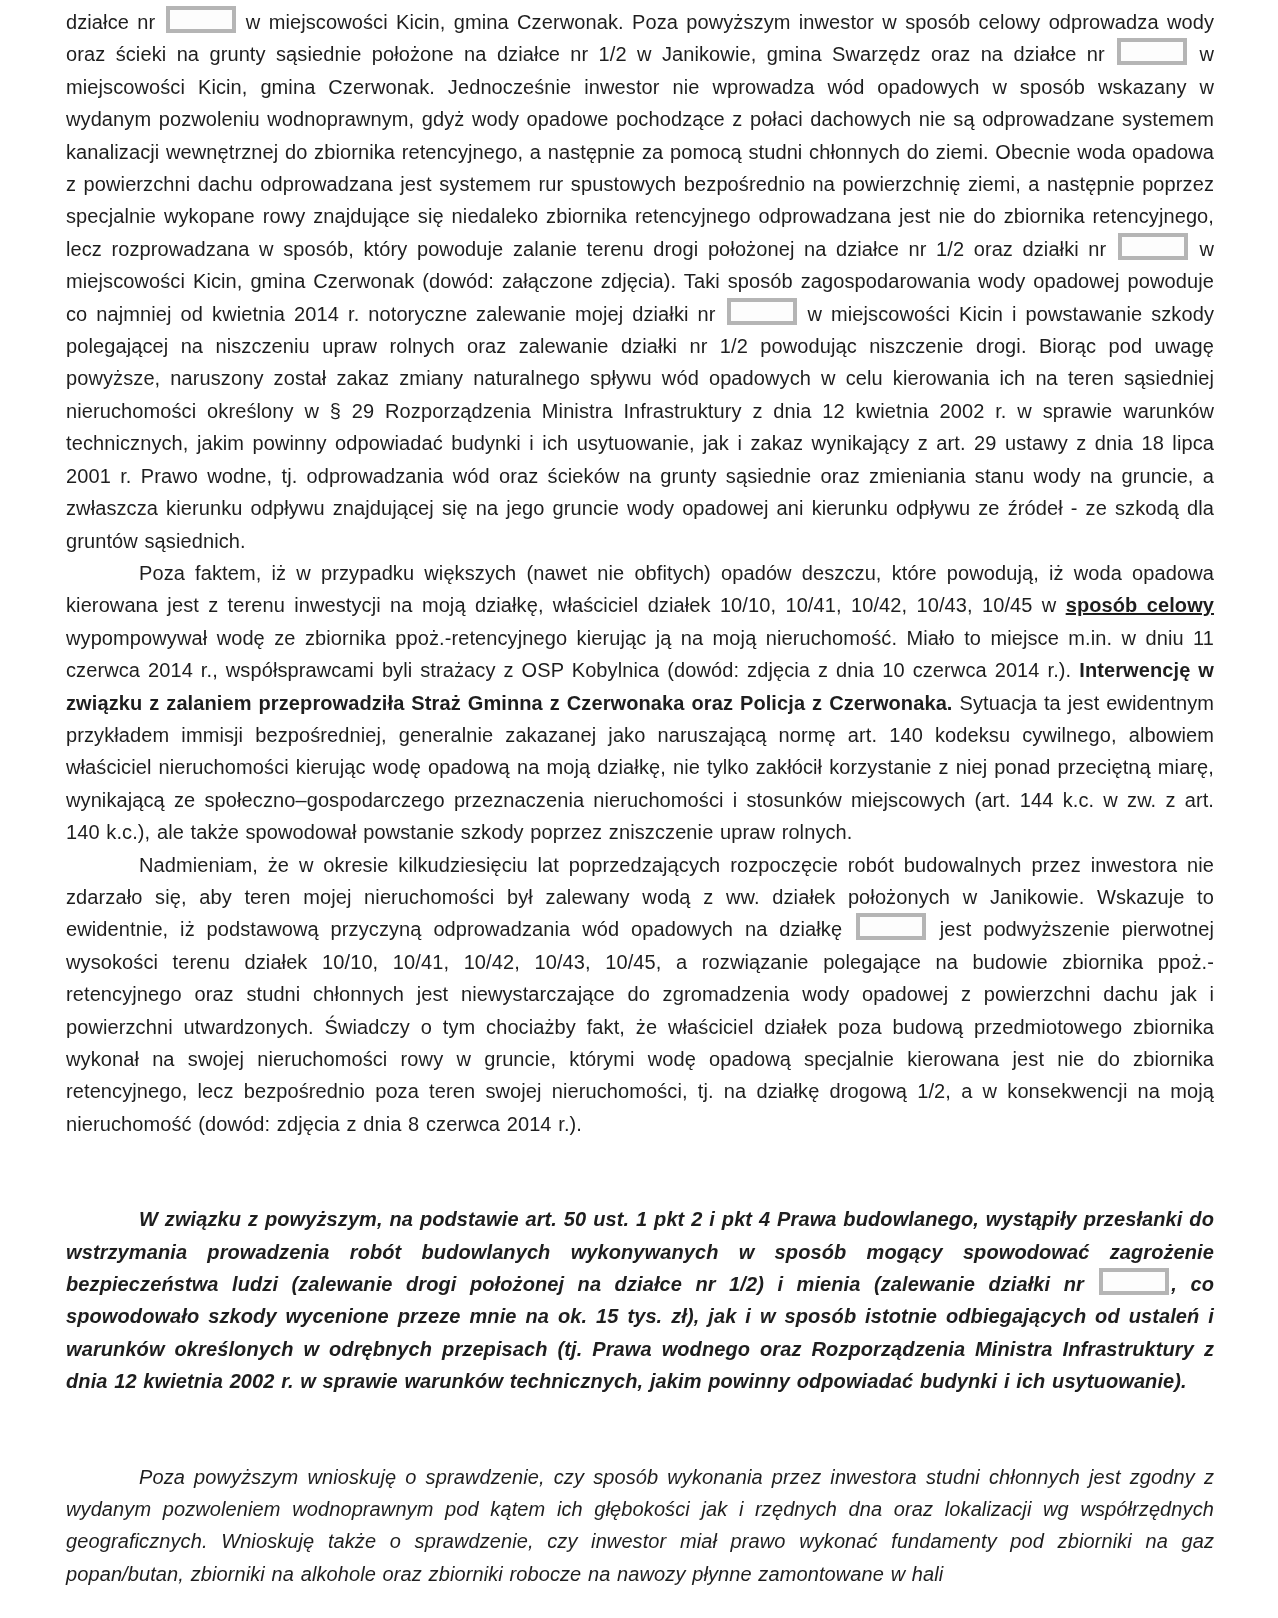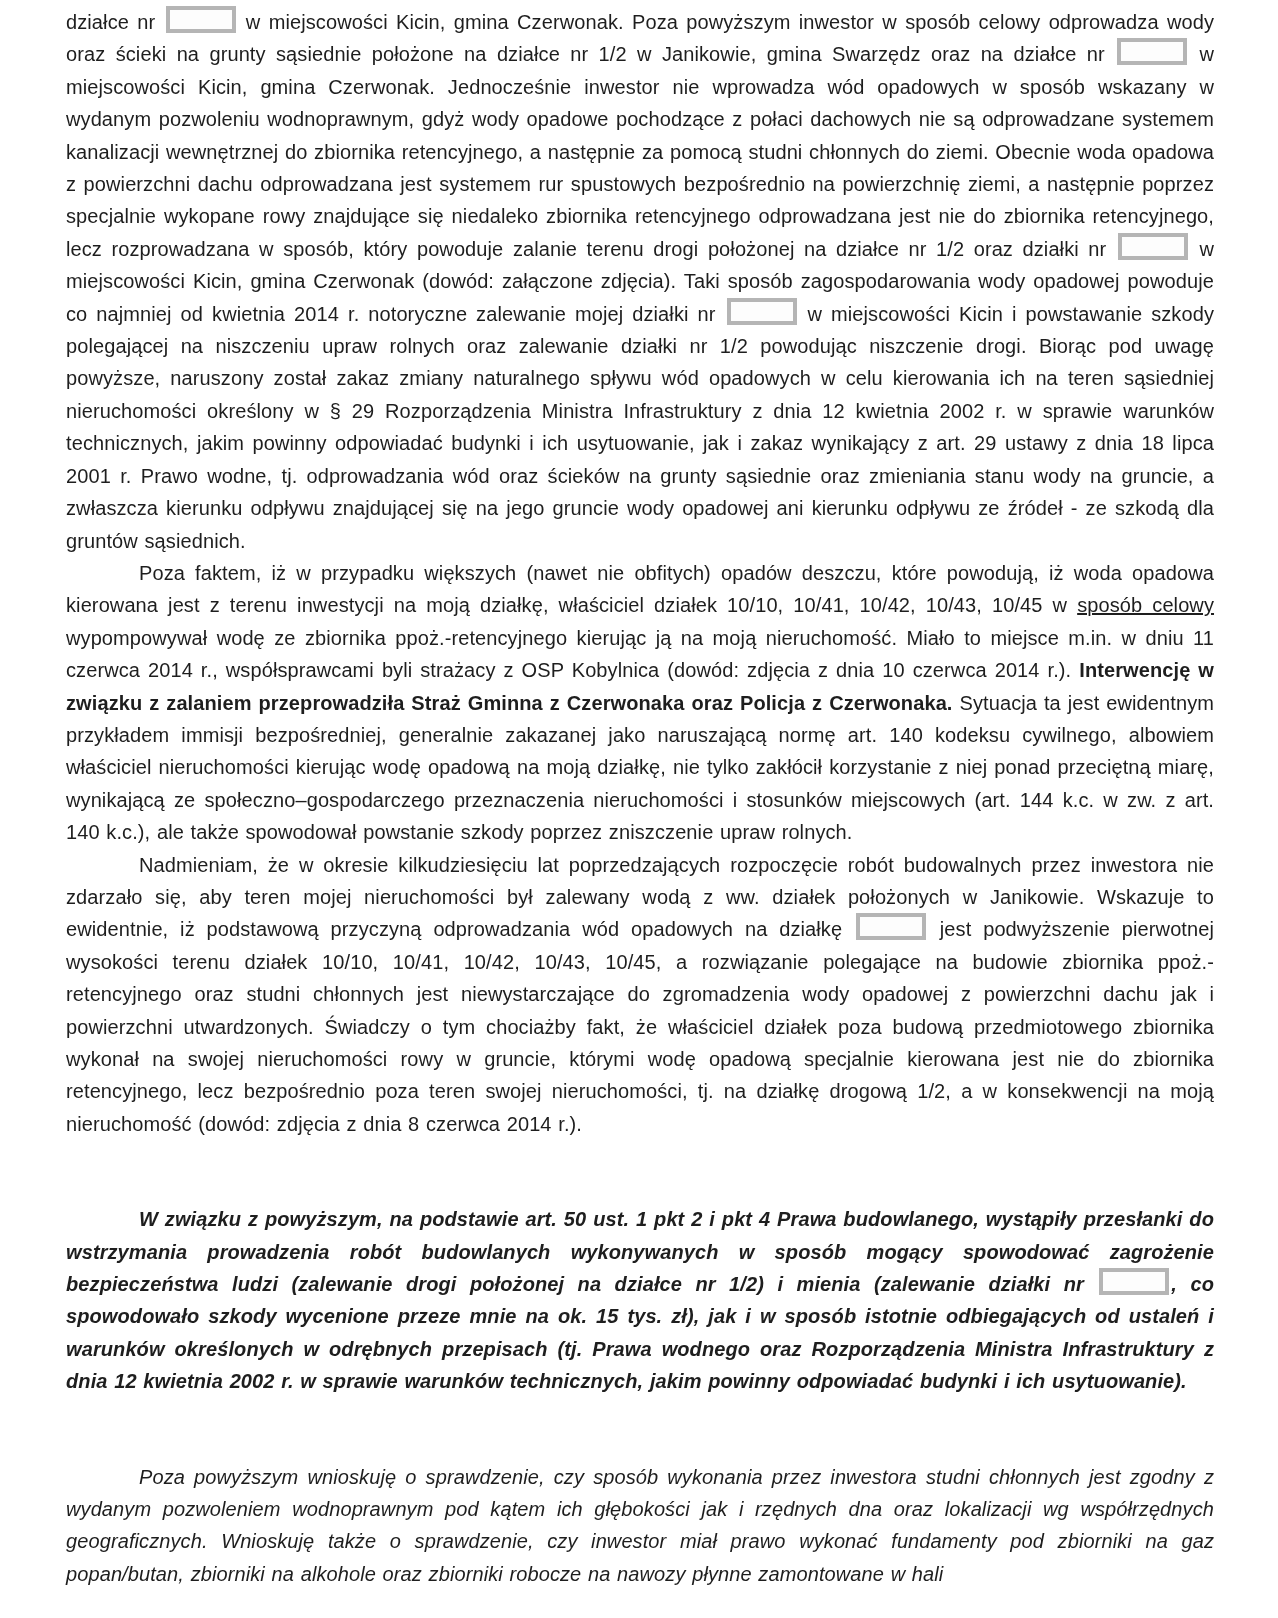--- a/index.html
+++ b/index.html
@@ -27,21 +27,21 @@
     line-height: 32.4px;
     color: var(--text-color, #1e1e1e);
     letter-spacing: 0.1px;
     word-spacing: 1px;
   }
   .doc-body p.para.indent { text-indent: 73px; }
   .doc-body p.para.bold { font-weight: bold; }
   .doc-body p.para.space-before { margin-top: 63px; font-style: italic; }
   .run { white-space: pre-wrap; }
   .run.bold { font-weight: bold; }
-  .run.bold-underline { font-weight: normal; text-decoration: underline; }
+  .run.bold-underline { font-weight: bold; text-decoration: underline; }
   .redacted {
     display: inline-block;
     width: 62px;
     height: 19px;
     background: #fdfdfd;
     border: 4px solid var(--redaction-border, #b5b5b5);
     vertical-align: -4px;
     margin: 0 2px;
   }
 </style>

